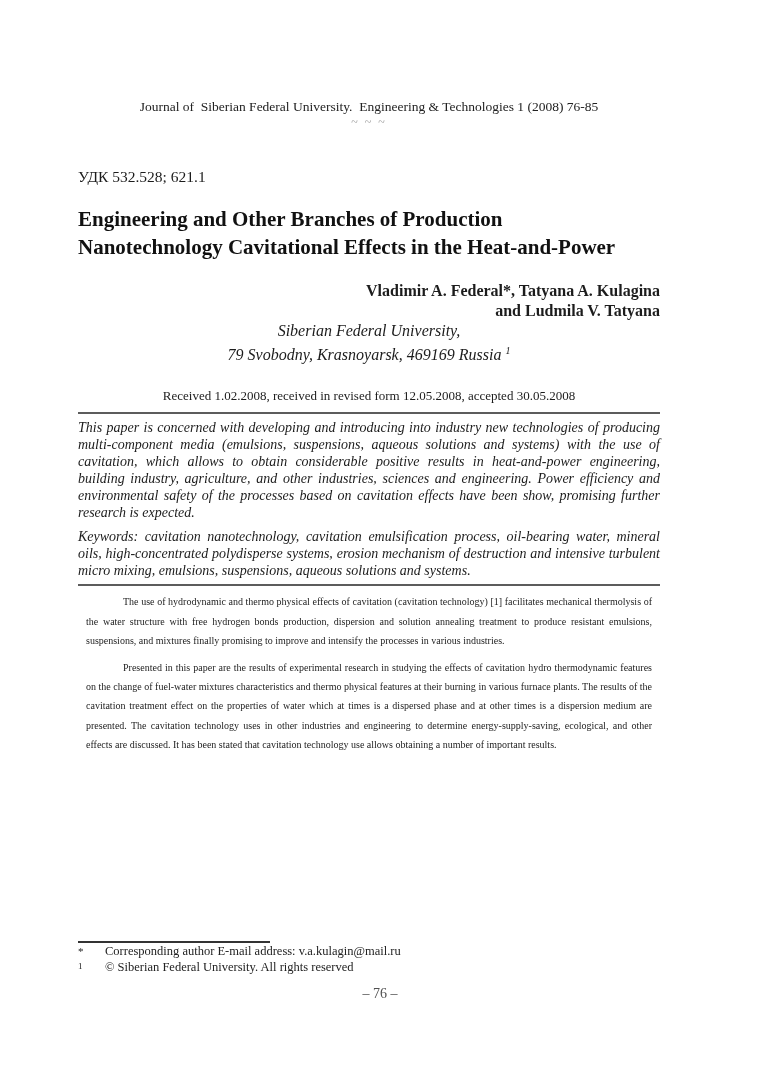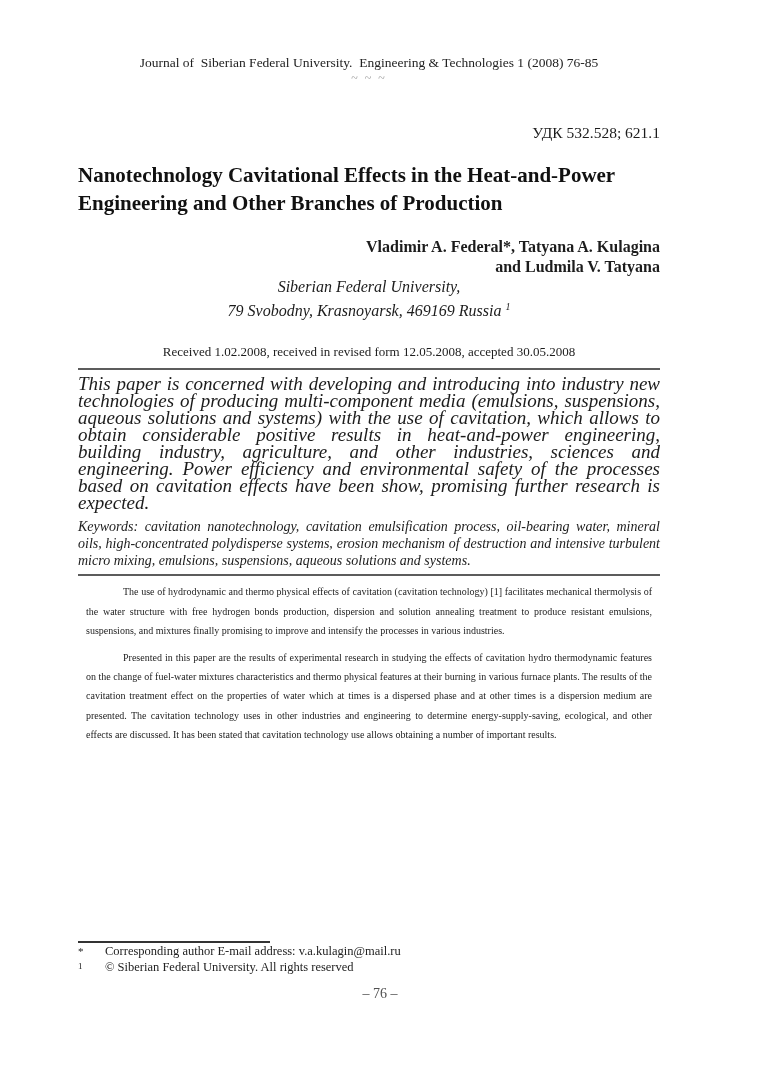--- a/index.html
+++ b/index.html
@@ -16,41 +16,40 @@
     color: #1c1c1c;
   }
   .page {
     position: relative;
     width: 760px;
     height: 1080px;
   }
   .content {
     width: 582px;
     margin-left: 78px;
-    padding-top: 54px;
+    padding-top: 98px;
   }
   .journal-header {
     text-align: center;
     font-size: 13.5px;
     line-height: 17px;
     white-space: pre-wrap;
     color: #222;
   }
   .tilde-sep {
     text-align: center;
     font-size: 12px;
     line-height: 14px;
     color: #9a9a9a;
     letter-spacing: 2px;
   }
   .udc-line {
     margin-top: 38px;
     font-size: 15.5px;
     line-height: 20px;
-    text-align: right;
   }
   .paper-title {
     margin-top: 18px;
     font-size: 21px;
     font-weight: bold;
     line-height: 28px;
     color: #111;
   }
   .paper-title .t-line { display: block; }
   .authors-block {
@@ -82,21 +81,21 @@
   }
   .rule {
     margin-top: 8px;
     height: 2px;
     background: #5c5c5c;
     border: none;
   }
   .abstract-text {
     margin-top: 5px;
     font-style: italic;
-    font-size: 19px;
+    font-size: 14px;
     line-height: 17px;
     text-align: justify;
   }
   .keywords-text {
     margin-top: 7px;
     font-style: italic;
     font-size: 14px;
     line-height: 17px;
     text-align: justify;
   }
@@ -165,22 +164,22 @@
 <div class="page">
   <div class="content">
 
     <div class="journal-header">Journal of  Siberian Federal University.  Engineering &amp; Technologies 1 (2008) 76-85</div>
 
     <div class="tilde-sep">~ ~ ~</div>
 
     <div class="udc-line">УДК 532.528; 621.1</div>
 
     <h1 class="paper-title" style="margin-bottom:0;">
+      <span class="t-line">Engineering and Other Branches of Production</span>
       <span class="t-line">Nanotechnology Cavitational Effects in the Heat-and-Power</span>
-      <span class="t-line">Engineering and Other Branches of Production</span>
     </h1>
 
     <div class="authors-block">
       <span class="a-line">Vladimir A. Federal*, Tatyana A. Kulagina</span>
       <span class="a-line">and Ludmila V. Tatyana</span>
     </div>
 
     <div class="affiliation-block">
       <span class="af-line">Siberian Federal University,</span>
       <span class="af-line"><span>79 Svobodny, Krasnoyarsk, 469169 Russia</span> <sup>1</sup></span>

